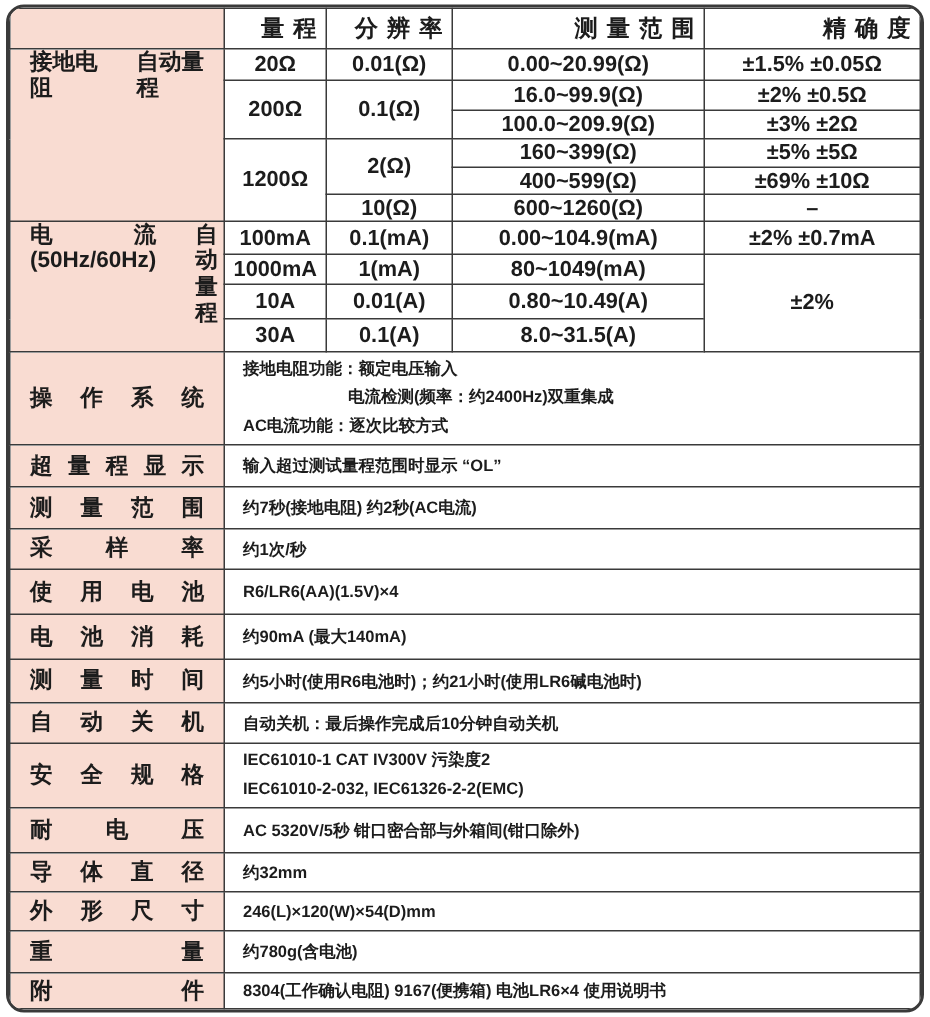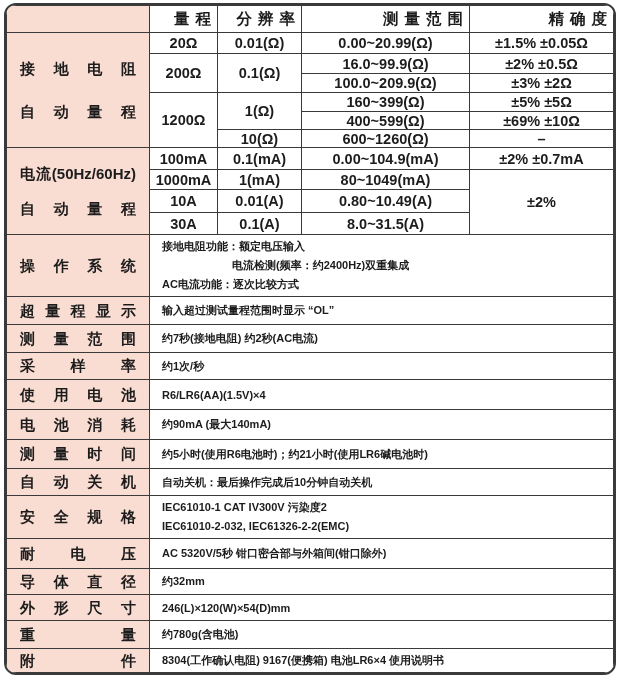--- a/index.html
+++ b/index.html
@@ -55,21 +55,21 @@
   }
   td.labelcell .lbl-line {
     text-align: justify;
     text-align-last: justify;
     padding: 0 13px;
     font-size: 15px;
     line-height: 1.15;
   }
   td.section-label > .spread {
     display: flex;
-    flex-direction: column;
+    flex-direction: row;
     justify-content: space-evenly;
     height: 100%;
   }
   td.num {
     text-align: center;
     font-size: 14.5px;
     white-space: nowrap;
   }
   td.detail-value {
     font-size: 11px;
@@ -119,21 +119,21 @@
     <td class="num" rowspan="2">0.1(Ω)</td>
     <td class="num">16.0~99.9(Ω)</td>
     <td class="num">±2% ±0.5Ω</td>
   </tr>
   <tr style="height:19px">
     <td class="num">100.0~209.9(Ω)</td>
     <td class="num">±3% ±2Ω</td>
   </tr>
   <tr style="height:19px">
     <td class="num" rowspan="3">1200Ω</td>
-    <td class="num" rowspan="2">1(Ω)</td>
+    <td class="num" rowspan="2">2(Ω)</td>
     <td class="num">160~399(Ω)</td>
     <td class="num">±5% ±5Ω</td>
   </tr>
   <tr style="height:18px">
     <td class="num">400~599(Ω)</td>
     <td class="num">±69% ±10Ω</td>
   </tr>
   <tr style="height:18px">
     <td class="num">10(Ω)</td>
     <td class="num">600~1260(Ω)</td>

